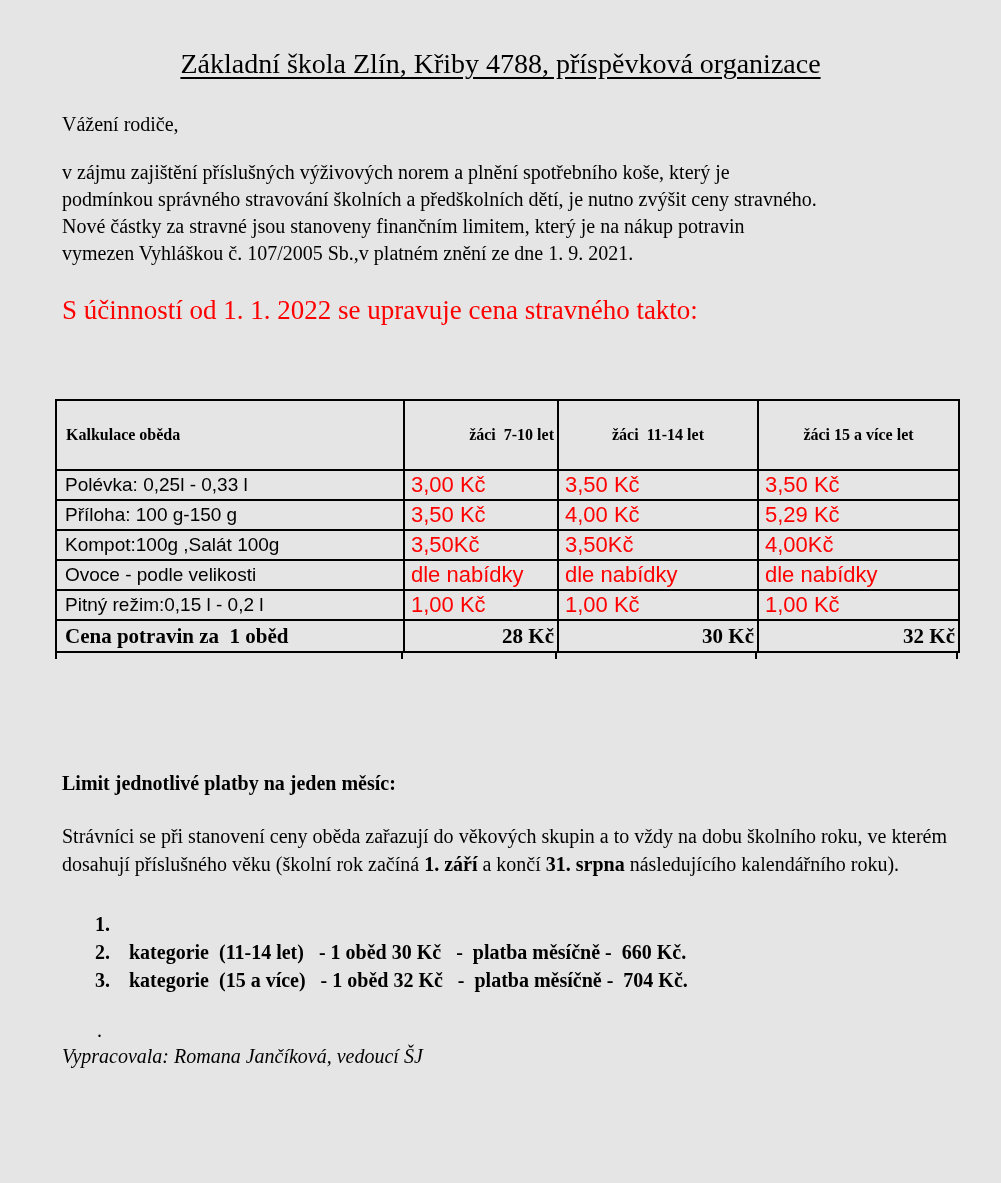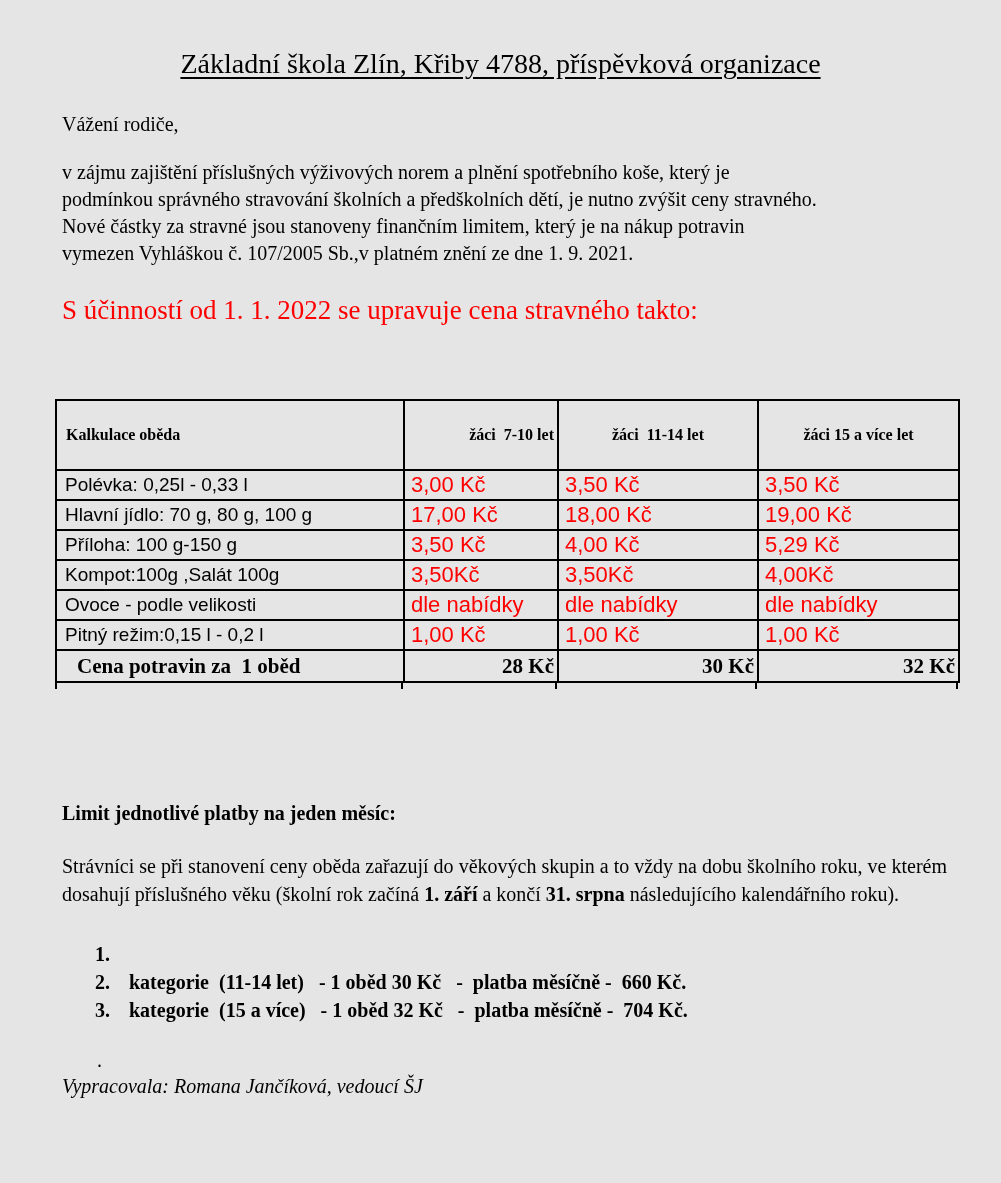--- a/index.html
+++ b/index.html
@@ -76,21 +76,21 @@
     color: var(--accent-red, #ff0000);
     padding-left: 6px;
     white-space: pre;
   }
   tr.total-row { height: 32px; }
   tr.total-row td {
     font-size: 21px;
     font-weight: 700;
     font-family: "Liberation Serif", serif;
   }
-  td.t-label { text-align: left; padding-left: 20px; white-space: pre; }
+  td.t-label { text-align: left; padding-left: 8px; white-space: pre; }
   td.t-val { text-align: right; padding-right: 3px; white-space: pre; }
   .table-stubs { position: relative; margin-left: 55px; width: 903px; height: 8px; }
   .table-stubs .stub {
     position: absolute; top: 0; width: 2px; height: 6px; background: #000000;
   }
   .limit-heading {
     margin: 110px 0 0 62px;
     font-size: 20px;
     font-weight: 700;
     line-height: 24px;
@@ -154,26 +154,20 @@
       <th class="h-c3">žáci  11-14 let</th>
       <th class="h-c4"><span class="wrap">žáci 15 a více let</span></th>
     </tr>
     <tr class="data-row" style="height:14px">
       <td class="r-label">Polévka: 0,25l - 0,33 l</td>
       <td class="r-val">3,00 Kč</td>
       <td class="r-val">3,50 Kč</td>
       <td class="r-val">3,50 Kč</td>
     </tr>
     <tr class="data-row">
-      <td class="r-label">Hlavní jídlo: 70 g, 80 g, 100 g</td>
-      <td class="r-val">17,00 Kč</td>
-      <td class="r-val">18,00 Kč</td>
-      <td class="r-val">19,00 Kč</td>
-    </tr>
-    <tr class="data-row">
       <td class="r-label">Příloha: 100 g-150 g</td>
       <td class="r-val">3,50 Kč</td>
       <td class="r-val">4,00 Kč</td>
       <td class="r-val">5,29 Kč</td>
     </tr>
     <tr class="data-row">
       <td class="r-label">Kompot:100g ,Salát 100g</td>
       <td class="r-val">3,50Kč</td>
       <td class="r-val">3,50Kč</td>
       <td class="r-val">4,00Kč</td>

